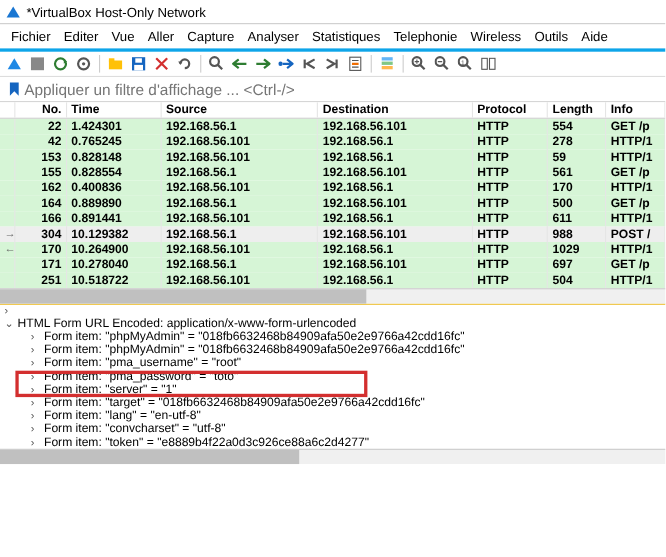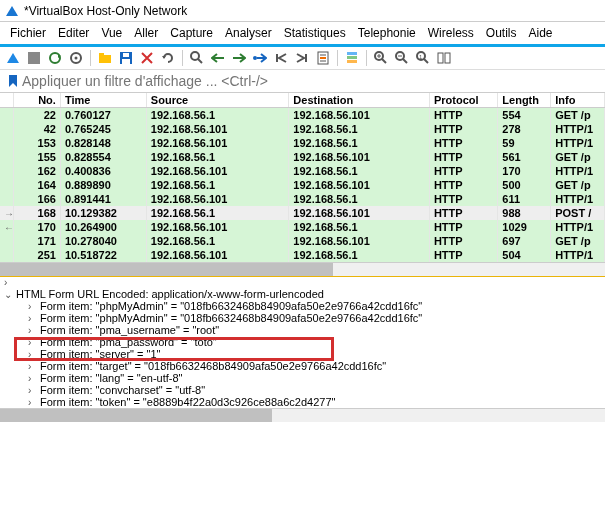--- a/index.html
+++ b/index.html
@@ -208,21 +208,21 @@
     <div class="col-src">Source</div>
     <div class="col-dst">Destination</div>
     <div class="col-proto">Protocol</div>
     <div class="col-len">Length</div>
     <div class="col-info">Info</div>
   </div>
   <div class="pl-body" id="pl-body">
       <div class="pl-row">
         <div class="pl-marker"></div>
         <div class="col-no">22</div>
-        <div class="col-time">0.760127</div>
+        <div class="col-time">1.424301</div>
         <div class="col-src">192.168.56.1</div>
         <div class="col-dst">192.168.56.101</div>
         <div class="col-proto">HTTP</div>
         <div class="col-len">554</div>
         <div class="col-info">GET /p</div>
       </div>
       <div class="pl-row">
         <div class="pl-marker"></div>
         <div class="col-no">42</div>
         <div class="col-time">0.765245</div>
@@ -277,21 +277,21 @@
         <div class="col-no">166</div>
         <div class="col-time">0.891441</div>
         <div class="col-src">192.168.56.101</div>
         <div class="col-dst">192.168.56.1</div>
         <div class="col-proto">HTTP</div>
         <div class="col-len">611</div>
         <div class="col-info">HTTP/1</div>
       </div>
       <div class="pl-row sel">
         <div class="pl-marker">→</div>
-        <div class="col-no">168</div>
+        <div class="col-no">304</div>
         <div class="col-time">10.129382</div>
         <div class="col-src">192.168.56.1</div>
         <div class="col-dst">192.168.56.101</div>
         <div class="col-proto">HTTP</div>
         <div class="col-len">988</div>
         <div class="col-info">POST /</div>
       </div>
       <div class="pl-row">
         <div class="pl-marker">←</div>
         <div class="col-no">170</div>

